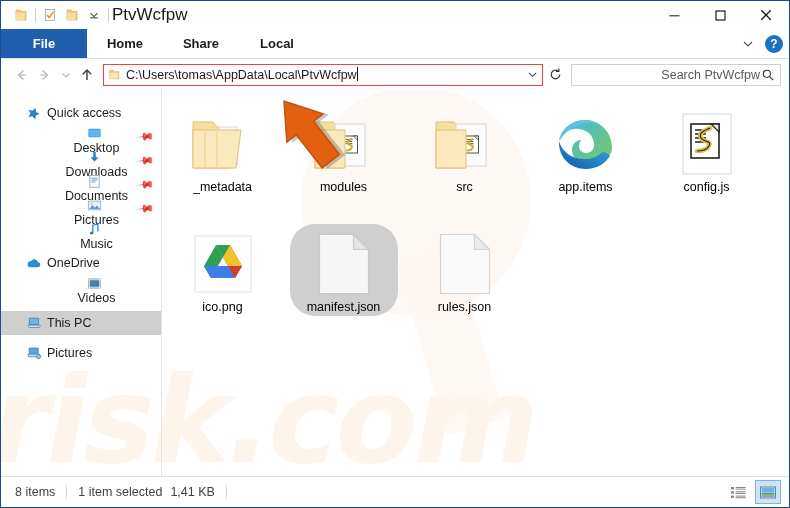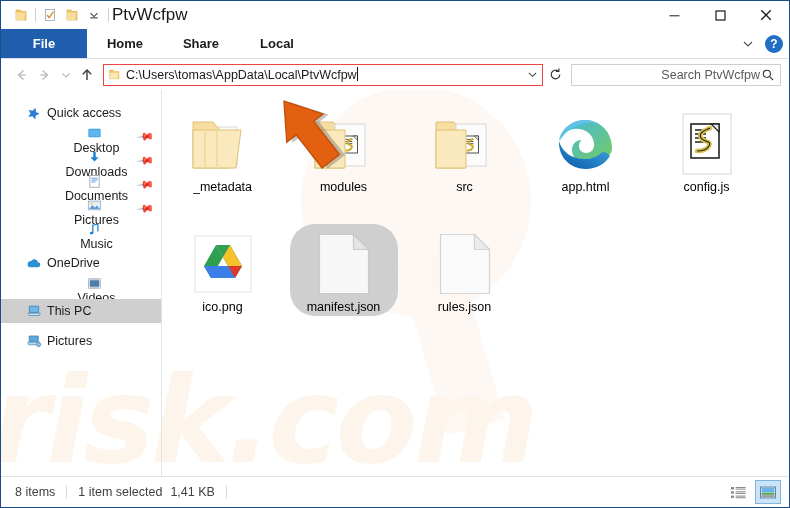--- a/index.html
+++ b/index.html
@@ -561,21 +561,21 @@
               <rect x="3.2" y="4.6" width="9.6" height="6.8" fill="#4b7fa8"></rect>
               <rect x="2" y="3.4" width="1.2" height="1.2" fill="#fff"></rect>
               <rect x="2" y="11.4" width="1.2" height="1.2" fill="#fff"></rect>
               <rect x="12.9" y="3.4" width="1.2" height="1.2" fill="#fff"></rect>
               <rect x="12.9" y="11.4" width="1.2" height="1.2" fill="#fff"></rect>
             </svg>
         </span>
         <span class="nav-label">Videos</span>
       </div>
 
-      <div class="nav-item level0 selected" style="margin-top:0">
+      <div class="nav-item level0 selected" style="margin-top:12px">
         <span class="nav-ico">
           <svg width="16" height="16" viewBox="0 0 16 16">
               <path d="M3.4 3.2h9.2v6.2H3.4z" fill="#6fb7e8" stroke="#3f7fae" stroke-width="0.8"></path>
               <path d="M2 10.2h12.4l-1.1 2.3H3.1z" fill="#cfe3f2" stroke="#3f7fae" stroke-width="0.7"></path>
             </svg>
         </span>
         <span class="nav-label">This PC</span>
       </div>
 
       <div class="nav-item level0" style="margin-top:6px">
@@ -667,21 +667,21 @@
                   <linearGradient id="edgeB" x1="0" y1="0" x2="1" y2="1">
                     <stop offset="0" stop-color="#41b7e8"></stop>
                       <stop offset="1" stop-color="#77cc5b"></stop>
                   </linearGradient>
                 </defs>
                 <path d="M58 36c0-16-12-28-27-28C18 8 7 17 5 29c4-9 12-13 20-12 9 1 14 7 15 14 1 6-3 10-8 10-4 0-7-3-7-7 0-3 1-5 3-6-6 0-10 4-10 10 0 8 7 14 16 14 13 0 24-7 24-16z" fill="url(#edgeB)"></path>
                 <path d="M56 44C51 52 42 57 32 57 16 57 5 45 5 31c0-1 0-1 0-2 3 11 13 18 25 18 7 0 13-2 17-6 4-3 7 1 9 3z" fill="url(#edgeA)"></path>
                 <path d="M6 29C8 17 18 8 31 8c6 0 11 2 15 5-4-2-9-3-14-2C20 13 10 20 6 29z" fill="#5fc0ea"></path>
               </svg>
             </div>
-            <div class="cell-label">app.html</div>
+            <div class="cell-label">app.items</div>
           </div>
         </div>
 
         <div class="cell">
           <div class="cell-inner">
             <div class="thumb">
               <svg width="64" height="64" viewBox="0 0 64 64">
                 <rect x="8" y="2" width="48" height="60" fill="#ffffff" stroke="#d6d6d6" stroke-width="1"></rect>
                 <g transform="translate(16,12)">
                   <rect x="0" y="0" width="28" height="34" fill="#ffffff" stroke="#222" stroke-width="1.6"></rect>

